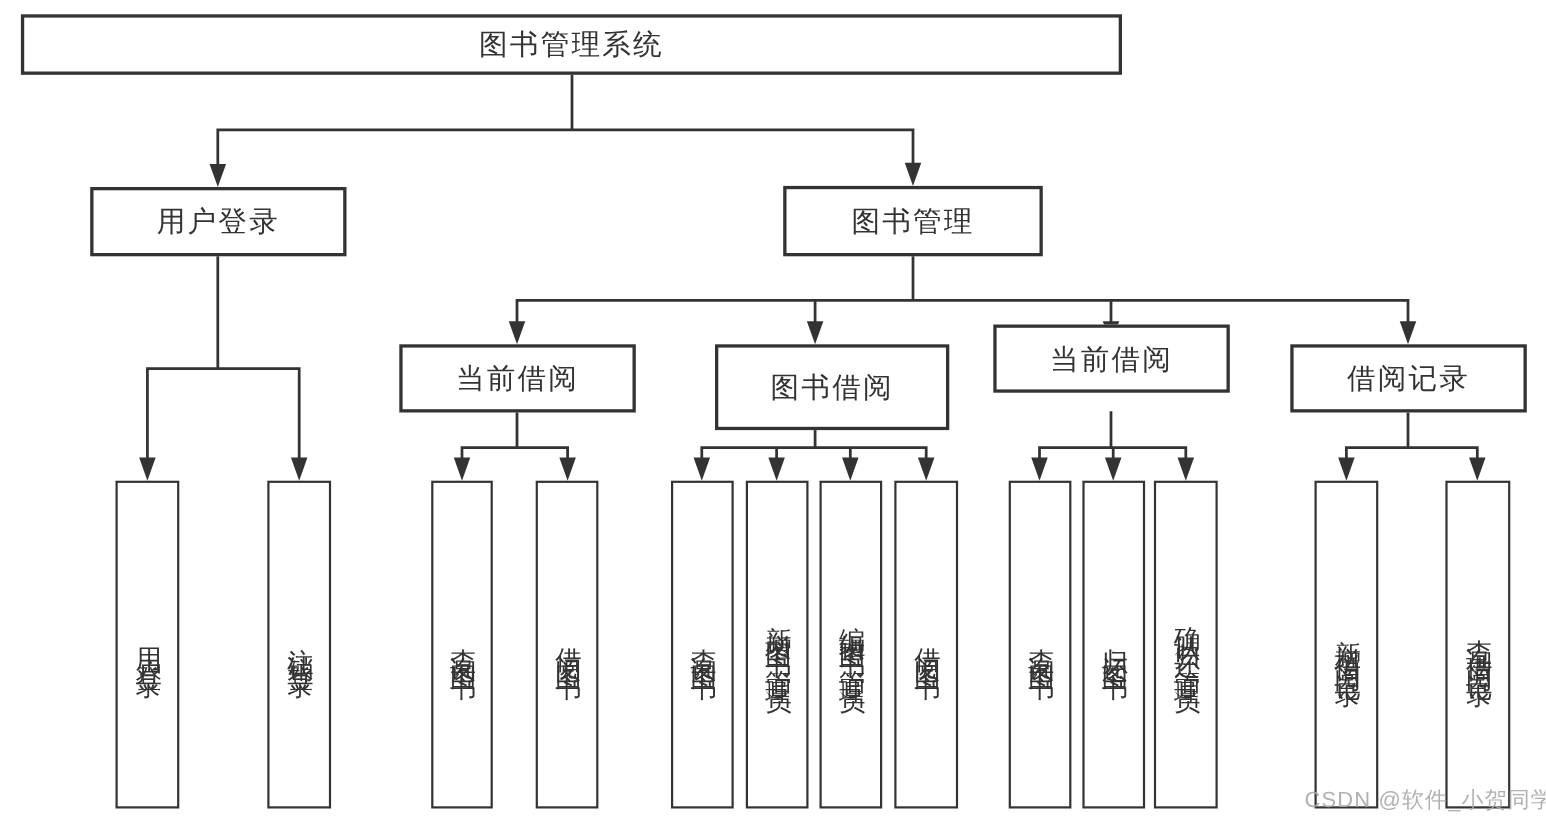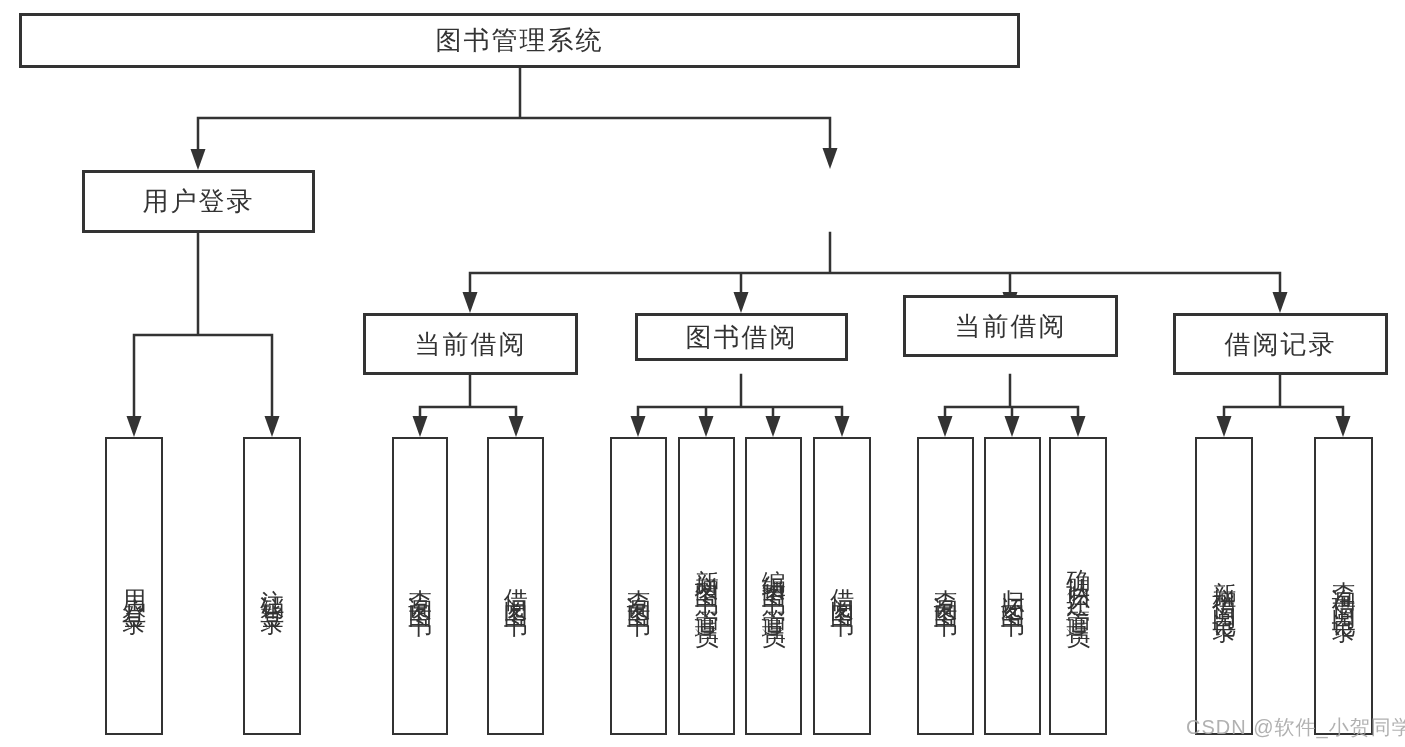--- a/index.html
+++ b/index.html
@@ -107,25 +107,28 @@
     </g>
   </svg>
 
   <div class="node h" style="left:19px;top:13px;width:1001px;height:55px">
     <span>图书管理系统</span>
   </div>
 
   <div class="node h" style="left:82px;top:170px;width:233px;height:63px">
     <span>用户登录</span>
   </div>
+  <div class="node h" style="left:712px;top:169px;width:236px;height:64px">
+    <span>图书管理</span>
+  </div>
 
   <div class="node h" style="left:363px;top:313px;width:215px;height:62px">
     <span>当前借阅</span>
   </div>
-  <div class="node h" style="left:635px;top:313px;width:213px;height:48px">
+  <div class="node h" style="left:650px;top:313px;width:213px;height:78px">
     <span>图书借阅</span>
   </div>
   <div class="node h" style="left:903px;top:295px;width:215px;height:62px">
     <span>当前借阅</span>
   </div>
   <div class="node h" style="left:1173px;top:313px;width:215px;height:62px">
     <span>借阅记录</span>
   </div>
 
   <div class="node v" style="left:105px;top:437px;width:58px;height:298px">

